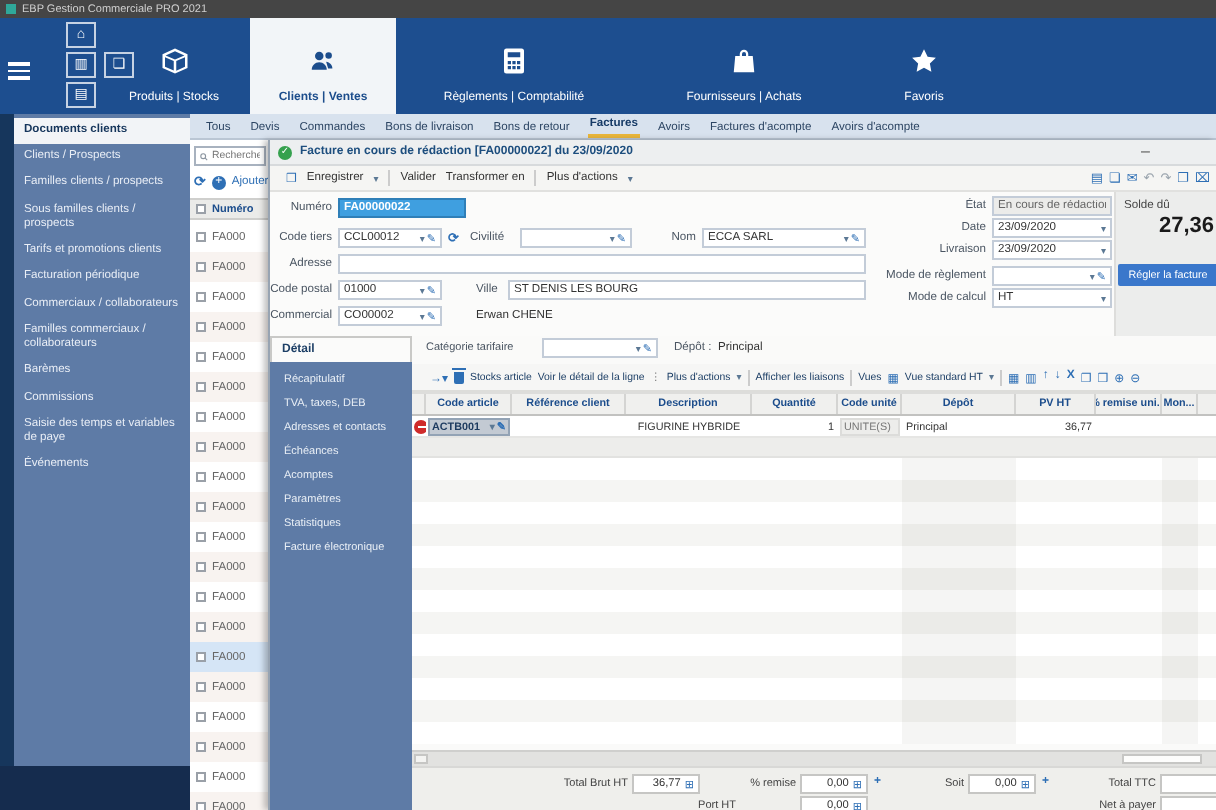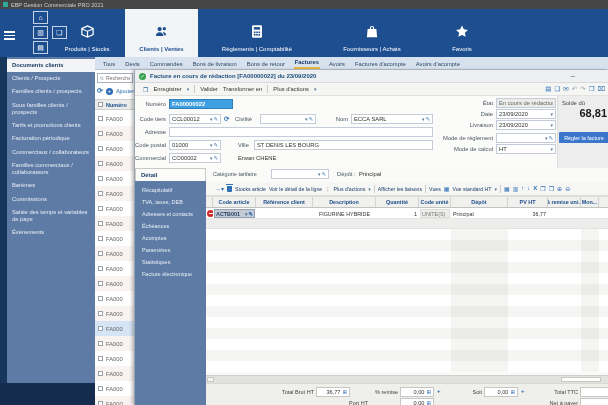--- a/index.html
+++ b/index.html
@@ -391,21 +391,21 @@
           <span class="pen">✎</span>
         </div>
       <div class="lbl" style="left:306px;top:50px;width:52px">Mode de calcul</div>
       <div class="fld" style="left:361px;top:48px;width:60px">
           <span class="v">HT</span>
           <span class="car">▾</span>
         </div>
 
       <div class="sold">
         <span class="sl">Solde dû</span>
-        <span class="sv">68,81</span>
+        <span class="sv">27,36</span>
       </div>
       <div class="paybtn">Régler la facture</div>
     </div>
 
     <div class="dtl-tab">Détail</div>
     <div class="lbl l" style="left:78px;top:101px;font-size:5.5px">Catégorie tarifaire</div>
     <div class="fld" style="left:136px;top:99px;width:58px">
         <span class="v"></span>
         <span class="car">▾</span>
         <span class="pen">✎</span>

